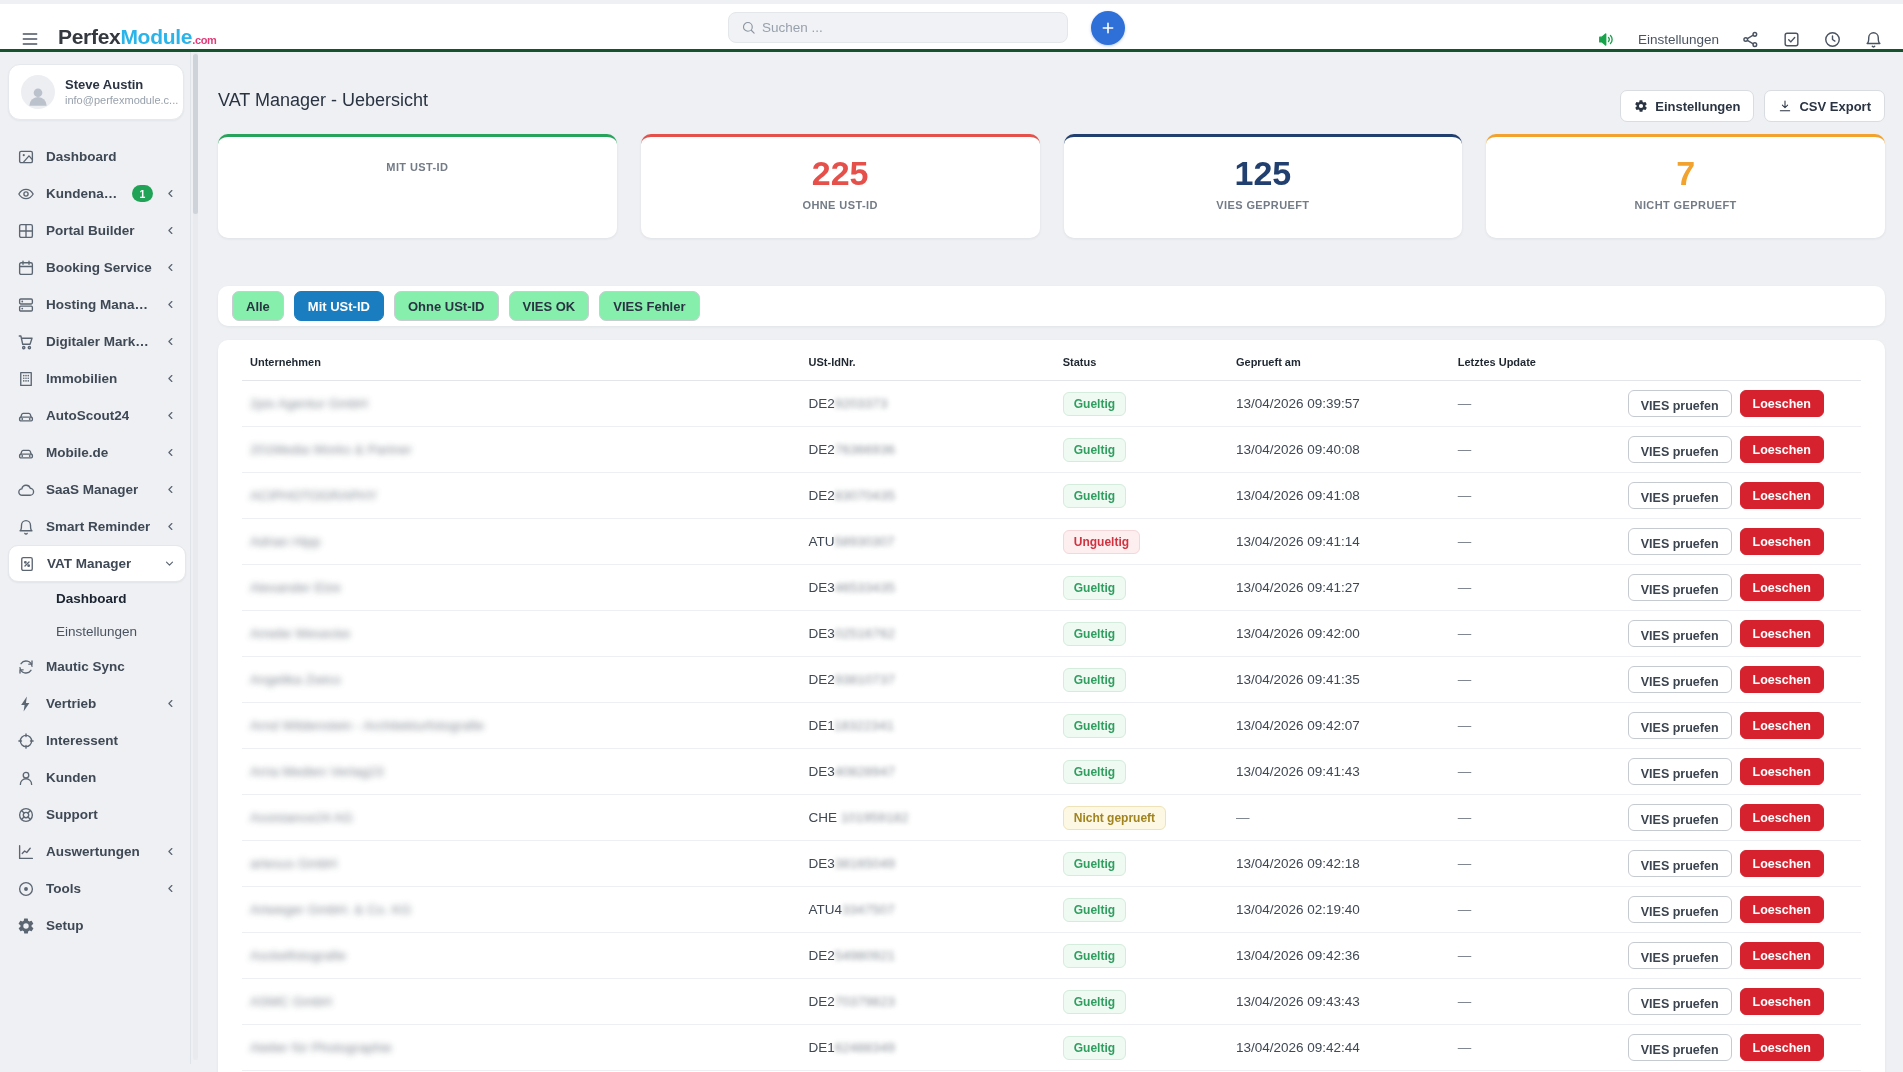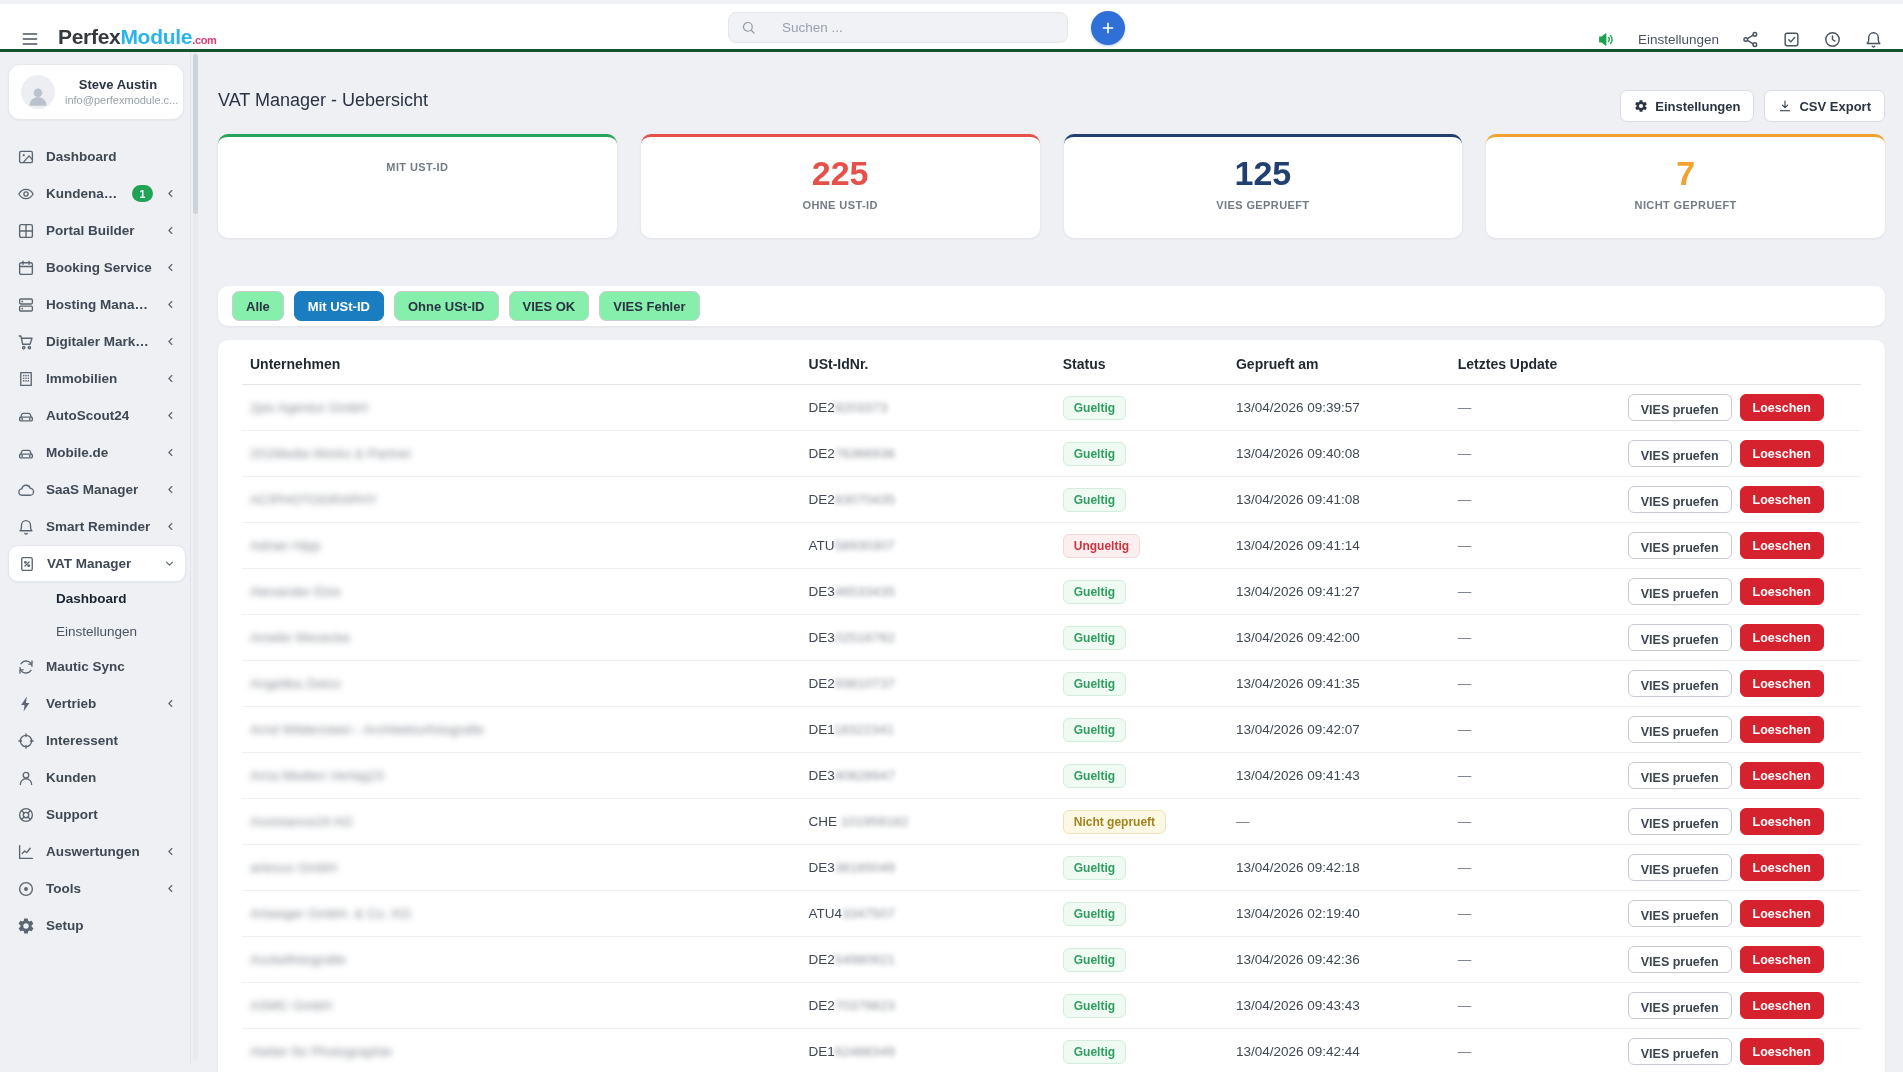--- a/index.html
+++ b/index.html
@@ -9,34 +9,34 @@
 
   
   .topbar{position:absolute;top:4px;left:0;right:0;height:48px;background:#fff;border-bottom:3px solid #14532d;
     display:flex;align-items:flex-end;padding:0 20px;box-sizing:border-box;z-index:10;}
   .hamburger{width:20px;height:20px;color:#4a5361;margin-right:18px;cursor:pointer;}
   .logo{font-size:21px;font-weight:800;letter-spacing:-0.3px;cursor:pointer;white-space:nowrap;}
   .logo .p1{color:#34383f;}
   .logo .p2{color:#2ab4e9;}
   .logo .p3{color:#e23b78;font-size:11px;font-weight:700;}
   .search{position:absolute;left:728px;top:8px;width:340px;height:31px;background:#f0f2f5;border:1px solid #e4e7ea;
-    border-radius:8px;display:flex;align-items:center;gap:24px;padding:0 12px;box-sizing:border-box;}
+    border-radius:8px;display:flex;align-items:center;gap:4px;padding:0 12px;box-sizing:border-box;}
   .search .icon{width:15px;height:15px;color:#8b95a1;}
   .search input{border:none;background:transparent;outline:none;font-size:13.5px;color:#3f4854;width:100%;font-family:"Liberation Sans",sans-serif;}
   .search input::placeholder{color:#98a1ac;}
   .plus-btn{position:absolute;left:1091px;top:7px;width:34px;height:34px;border-radius:50%;background:#2e6fd8;border:none;
     color:#fff;display:flex;align-items:center;justify-content:center;cursor:pointer;box-shadow:0 1px 3px rgba(30,80,200,.3);}
   .plus-btn .icon{width:16px;height:16px;}
   .topbar-right{margin-left:auto;display:flex;align-items:center;gap:22px;color:#4a5361;}
   .topbar-right .icon{width:19px;height:19px;cursor:pointer;}
   .speaker{color:#17a34a;}
   .settings-link{font-size:13.5px;color:#4a5361;cursor:pointer;}
 
   
-  .sidebar{position:absolute;top:48px;left:0;width:200px;bottom:8px;background:#eef0f3;box-sizing:border-box;text-align:center;}
+  .sidebar{position:absolute;top:48px;left:0;width:200px;bottom:8px;background:#eef0f3;box-sizing:border-box;}
   .side-divider{position:absolute;top:0;bottom:0;right:9px;width:1px;background:#e0e3e8;}
   .scroll-track{position:absolute;top:4px;bottom:4px;right:2px;width:5px;background:#e8eaee;border-radius:3px;}
   .scroll-thumb{position:absolute;top:2px;right:0;width:5px;height:160px;background:#ced3da;border-radius:3px;cursor:pointer;}
   .user-card{margin:16px 16px 14px 8px;background:#fff;border:1px solid #e5e8ec;border-radius:12px;padding:10px 12px;
     display:flex;align-items:center;gap:10px;box-shadow:0 1px 2px rgba(20,30,50,.05);cursor:pointer;}
   .avatar{width:34px;height:34px;border-radius:50%;background:#eceef2;color:#bcc2cc;display:flex;align-items:flex-end;justify-content:center;overflow:hidden;flex:none;}
   .avatar .icon{width:26px;height:26px;}
   .user-meta{min-width:0;}
   .user-name{font-size:13px;font-weight:700;color:#2a3342;line-height:16px;}
   .user-email{font-size:11px;color:#98a1ac;line-height:14px;white-space:nowrap;}
@@ -69,21 +69,21 @@
 
   .filter-card{margin-top:48px;background:#fff;border-radius:10px;box-shadow:0 1px 3px rgba(20,30,50,.06);
     padding:5px 14px;height:40px;display:flex;align-items:center;gap:10px;box-sizing:border-box;}
   .filter-btn{background:#86efac;border:1px solid #c9cdd3;border-radius:7px;height:30px;padding:0 13px;font-size:13px;
     font-weight:600;color:#2a3342;cursor:pointer;font-family:"Liberation Sans",sans-serif;}
   .filter-btn.active{background:#1a7dc0;border-color:#1a7dc0;color:#fff;}
 
   .table-card{margin-top:14px;background:#fff;border-radius:10px 10px 0 0;box-shadow:0 1px 3px rgba(20,30,50,.06);
     padding:2px 24px 0;min-height:760px;box-sizing:border-box;}
   table{width:100%;border-collapse:collapse;font-size:13.5px;}
-  th{text-align:left;padding:14px 8px 12px;font-size:14px;font-weight:700;color:#1f2731;border-bottom:1px solid #e2e5e9;}
+  th{text-align:left;padding:14px 8px 12px;font-size:11px;font-weight:700;color:#1f2731;border-bottom:1px solid #e2e5e9;}
   td{padding:0 8px;height:45px;border-bottom:1px solid #edeff2;color:#3f4854;}
   .blur{filter:blur(3px);opacity:.75;}
   .company{color:#5a6470;}
   .vat-prefix{color:#3f4854;}
   .vat-rest{filter:blur(2.6px);opacity:.7;color:#5a6470;}
   .badge{display:inline-block;padding:4px 10px;border-radius:6px;font-size:12px;font-weight:600;border:1px solid transparent;white-space:nowrap;}
   .badge.valid{color:#2f9e5f;background:#effaf3;border-color:#d4ecdc;}
   .badge.invalid{color:#d03340;background:#fdeff0;border-color:#f5d6d9;}
   .badge.unchecked{color:#a1841f;background:#fdf8e3;border-color:#eee3b8;}
   .dim{color:#707883;}

